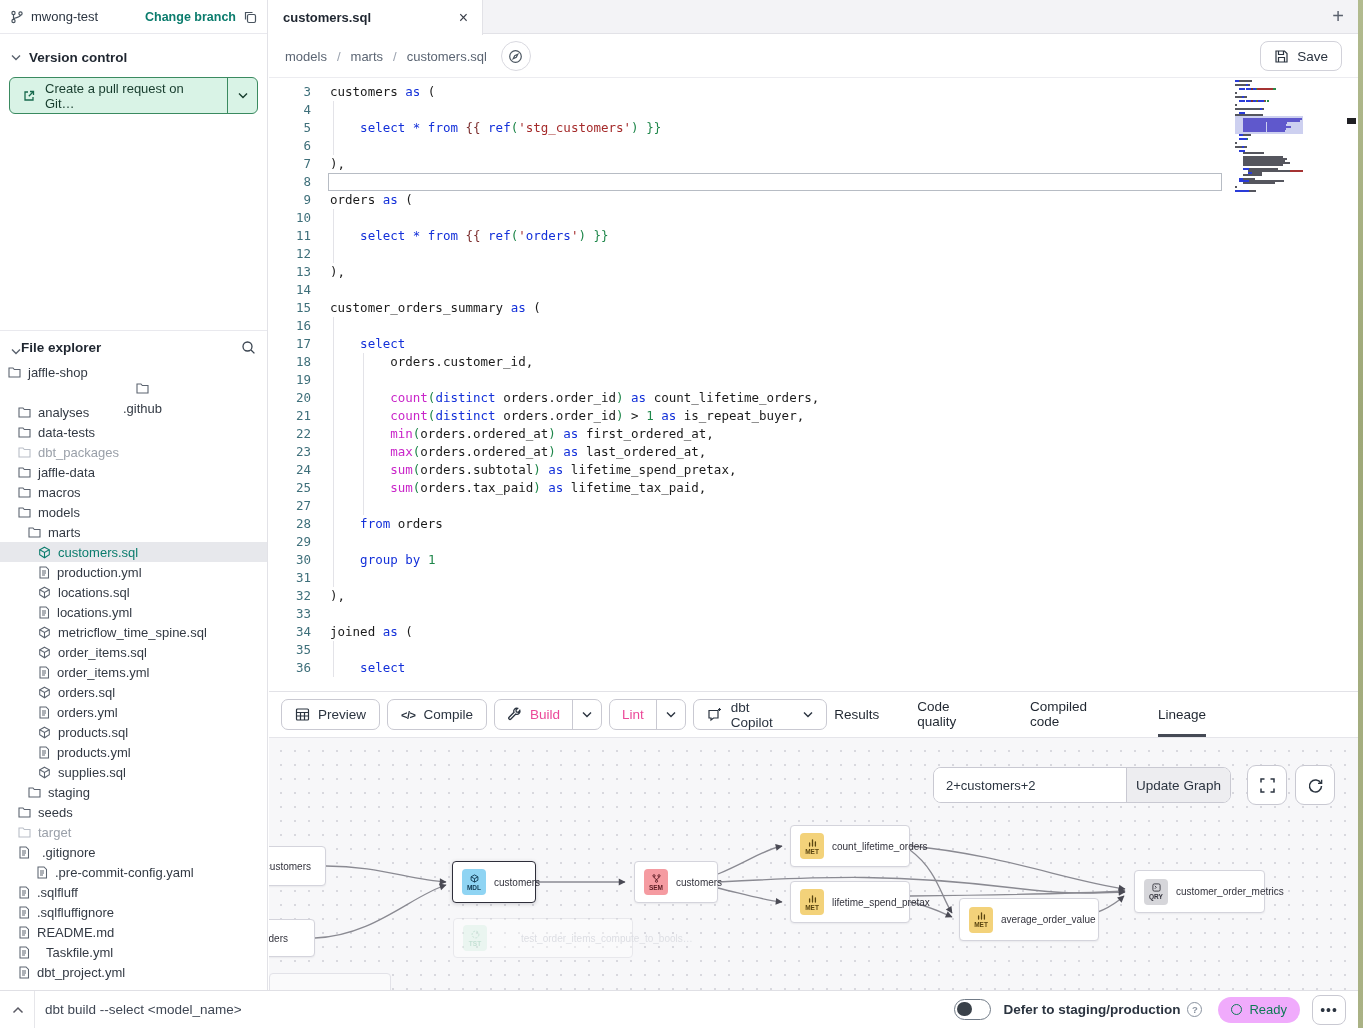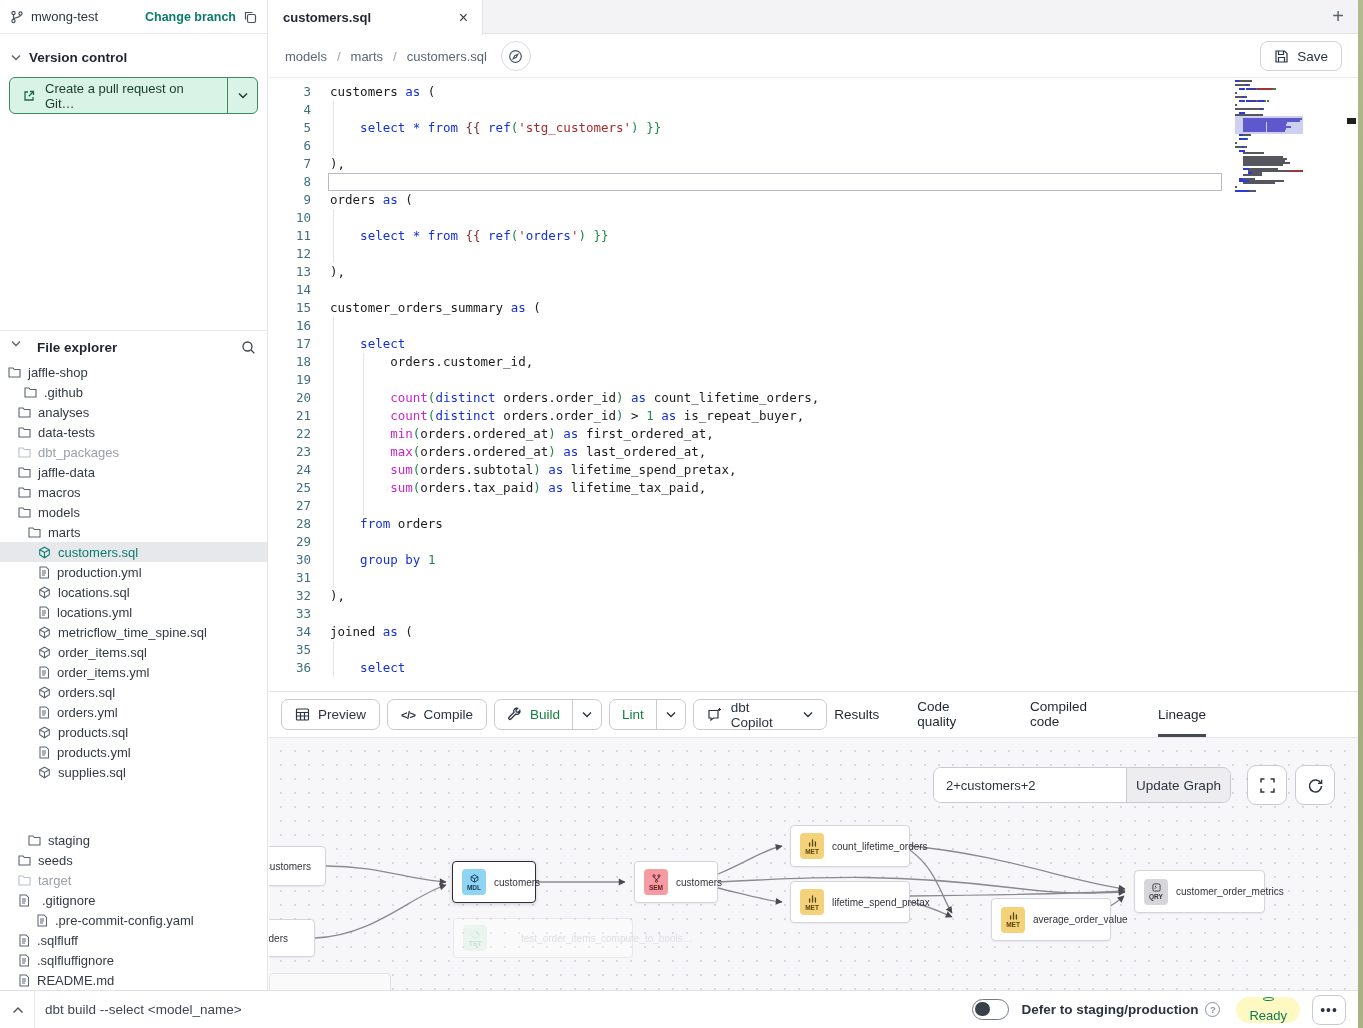--- a/index.html
+++ b/index.html
@@ -15,21 +15,21 @@
   .sb-branch-name { font-size:13px; color:#2b3440; }
   .sb-top .spacer { flex:1; }
   .link-teal { color:#0b7c6d; font-size:12.5px; font-weight:600; cursor:pointer; }
   .sec-head { display:flex; align-items:center; gap:8px; padding:16px 11px 10px 11px; }
   .sec-title { font-size:13.5px; font-weight:bold; color:#1f2630; }
   .chev { color:#5a626e; }
   .pr-btn { margin:2px 9px; height:37px; display:flex; border:1px solid #3a8a60; border-radius:6px; background:#d9f3e6; overflow:hidden; }
   .pr-main { flex:1; display:flex; align-items:center; gap:9px; padding:0 12px; font-size:13px; color:#173c2d; cursor:pointer; }
   .pr-chev { width:30px; display:flex; align-items:center; justify-content:center; border-left:1px solid #3a8a60; cursor:pointer; color:#173c2d; }
   .fe-sect { position:absolute; left:0; top:330px; width:100%; border-top:1px solid #e9e9ee; }
-  .fe-head { display:flex; align-items:flex-start; gap:16px; padding:9px 11px 7px 11px; }
+  .fe-head { display:flex; align-items:flex-end; gap:0; padding:9px 11px 7px 11px; }
   .fe-head .spacer { flex:1; }
   .tree { font-size:13px; color:#333a44; }
   .tr-row { height:20px; display:flex; align-items:center; gap:7px; cursor:pointer; }
   .tr-row .ticon { flex:none; display:flex; color:#5c6470; }
   .tr-row.sel { background:#e7e8ec; color:#0b7c6d; }
   .tr-row.sel .ticon { color:#0b7c6d; }
   .tr-row.muted { color:#9aa0a9; }
   .tr-row.muted .ticon { color:#b9bec7; }
   
   .main { position:absolute; left:269px; top:0; width:1089px; height:1028px; }
@@ -55,21 +55,21 @@
   .tok-s { color:#a52b2b; } .tok-g { color:#1d8649; } .tok-j { color:#7e3030; }
   .minimap { position:absolute; left:966px; top:2px; width:97px; height:200px; }
   .mm-row { position:relative; height:2px; }
   .mm-row.hl { background:#cdd0f0; width:68px; }
   .mm-seg { position:absolute; top:0; height:1.5px; }
   .scroll-thumb { position:absolute; left:1078px; top:40px; width:9px; height:6px; background:#1f1f23; }
   
   .toolbar { position:absolute; left:0; top:691px; width:100%; height:46px; border-top:1px solid #e2e2e7; background:#fff; display:flex; align-items:center; padding:0 12px; gap:7px; }
   .tbtn, .btn-group { height:31px; border:1px solid #c9c9d2; border-radius:7px; background:#fff; display:flex; align-items:center; }
   .tbtn { padding:0 13px; gap:8px; font-size:13.5px; color:#2b3440; cursor:pointer; }
-  .btn-group .part { height:100%; display:flex; align-items:center; padding:0 12px; gap:8px; font-size:13.5px; color:#15803d; cursor:pointer; }
+  .btn-group .part { height:100%; display:flex; align-items:center; padding:0 12px; gap:8px; font-size:13.5px; color:#ec4899; cursor:pointer; }
   .btn-group .part + .part { border-left:1px solid #c9c9d2; padding:0 9px; }
   .glyph-code { font-size:11px; font-weight:bold; letter-spacing:-.5px; color:#2b3440; }
   .ptabs { margin-left:auto; margin-right:140px; display:flex; gap:38px; height:100%; }
   .ptab { display:flex; align-items:center; font-size:13.5px; color:#1f2630; cursor:pointer; border-bottom:3px solid transparent; padding-top:2px; }
   .ptab.active { border-bottom-color:#454a55; }
   
   .lineage { position:absolute; left:0; top:737px; width:100%; height:253px; background:#f7f7f9; border-top:1px solid #e5e5ea; overflow:hidden;
     background-image:radial-gradient(circle, #d8d8de 1px, transparent 1.3px); background-size:14px 14px; background-position:5px 6px; }
   .edges { position:absolute; left:0; top:0; }
   .node { position:absolute; background:#fff; border:1px solid #d4d4dc; border-radius:4px; display:flex; align-items:center; gap:8px; padding:0 9px; box-shadow:0 1px 2px rgba(20,20,40,.06); cursor:pointer; }
@@ -85,21 +85,21 @@
   .sq-btn { position:absolute; top:27px; width:40px; height:40px; background:#fff; border:1px solid #c9c9d2; border-radius:9px; display:flex; align-items:center; justify-content:center; color:#2b3440; cursor:pointer; }
   
   .statusbar { position:absolute; left:0; top:990px; width:1358px; height:38px; background:#fff; border-top:1px solid #e0e0e5; display:flex; align-items:center; padding:0 12px; }
   .sb-collapse { color:#5a5a64; cursor:pointer; display:flex; }
   .sb-div { width:1px; height:38px; background:#e6e6ea; margin:0 0 0 10px; }
   .sb-cmd { margin-left:10px; font-size:13.5px; color:#3f4754; flex:1; cursor:text; }
   .toggle { width:37px; height:21px; border:1.5px solid #707a86; border-radius:11px; background:#fff; position:relative; cursor:pointer; flex:none; }
   .toggle .knob { position:absolute; left:2px; top:1.8px; width:14.5px; height:14.5px; border-radius:50%; background:#3a4149; }
   .defer-label { font-size:13.5px; font-weight:bold; color:#2b3440; margin-left:12px; }
   .help-ic { width:15px; height:15px; border:1.2px solid #8a93a0; border-radius:50%; color:#8a93a0; font-size:9.5px; display:flex; align-items:center; justify-content:center; margin-left:7px; font-weight:bold; }
-  .ready-pill { margin-left:16px; height:26px; border-radius:13px; background:#fef9c3; color:#0f7a56; font-size:13px; display:flex; align-items:center; gap:7px; padding:0 13px;flex-direction:column; }
+  .ready-pill { margin-left:16px; height:26px; border-radius:13px; background:#f0abfc; color:#0f7a56; font-size:13px; display:flex; align-items:center; gap:7px; padding:0 13px; }
   .ready-dot { width:11px; height:11px; border:1.5px solid #0f7a56; border-radius:50%; }
   .more-btn { margin-left:12px; width:34px; height:30px; border:1px solid #c9c9d2; border-radius:8px; display:flex; align-items:center; justify-content:center; font-size:14px; letter-spacing:1px; color:#2b3440; cursor:pointer; background:#fff; }
   .wallpaper { position:absolute; right:0; top:0; width:5px; height:1028px; background:linear-gradient(180deg,#b2bb8f 0%,#9ea878 40%,#aab285 100%); }
 </style>
 </head>
 <body>
 
 <div id="root">
 
   <aside class="sidebar">
@@ -167,21 +167,21 @@
       </div>
       <div class="tree" id="tree">
           <div class="tr-row" style="padding-left: 8px;">
             <span class="ticon">
               <svg width="13" height="12" viewBox="0 0 13 12" fill="none" stroke="currentColor" stroke-width="1.1">
                 <path d="M1 2h4l1.3 1.5H12V11H1z"></path>
               </svg>
             </span>
             <span>jaffle-shop</span>
           </div>
-          <div class="tr-row" style="padding-left: 24px;">
+          <div class="tr-row" style="padding-left: 18px; flex-direction: column;">
             <span class="ticon">
               <svg width="13" height="12" viewBox="0 0 13 12" fill="none" stroke="currentColor" stroke-width="1.1">
                 <path d="M1 2h4l1.3 1.5H12V11H1z"></path>
               </svg>
             </span>
             <span>.github</span>
           </div>
           <div class="tr-row" style="padding-left: 18px;">
             <span class="ticon">
               <svg width="13" height="12" viewBox="0 0 13 12" fill="none" stroke="currentColor" stroke-width="1.1">
@@ -339,21 +339,21 @@
           </div>
           <div class="tr-row" style="padding-left: 38px;">
             <span class="ticon">
               <svg width="13" height="13" viewBox="0 0 13 13" fill="none" stroke="currentColor" stroke-width="1.05">
                 <path d="M6.5 1.2 11.3 3.8v5L6.5 11.8 1.7 8.8v-5z"></path>
                 <path d="M1.7 3.8 6.5 6.4l4.8-2.6M6.5 6.4v5.4"></path>
               </svg>
             </span>
             <span>supplies.sql</span>
           </div>
-          <div class="tr-row" style="padding-left: 28px; margin-top: 48px;">
+          <div class="tr-row" style="padding-left: 28px;">
             <span class="ticon">
               <svg width="13" height="12" viewBox="0 0 13 12" fill="none" stroke="currentColor" stroke-width="1.1">
                 <path d="M1 2h4l1.3 1.5H12V11H1z"></path>
               </svg>
             </span>
             <span>staging</span>
           </div>
           <div class="tr-row" style="padding-left: 18px;">
             <span class="ticon">
               <svg width="13" height="12" viewBox="0 0 13 12" fill="none" stroke="currentColor" stroke-width="1.1">
@@ -943,21 +943,21 @@
           </div>
           <div class="node" style="left: 521px; top: 143px; width: 120px; height: 42px;">
             <span class="nbadge" style="background: rgb(243, 210, 122); color: rgb(90, 69, 16);">
               <svg width="9" height="9" viewBox="0 0 9 9" fill="none" stroke="currentColor" stroke-width="1.3" stroke-linecap="round">
                 <path d="M1.6 8V5M4.5 8V1.8M7.4 8V4"></path>
               </svg>
               <span>MET</span>
             </span>
             <span class="nlabel">lifetime_spend_pretax</span>
           </div>
-          <div class="node" style="left: 722px; top: 160px; width: 120px; height: 43px;">
+          <div class="node" style="left: 690px; top: 160px; width: 140px; height: 43px;">
             <span class="nbadge" style="background: rgb(243, 210, 122); color: rgb(90, 69, 16);">
               <svg width="9" height="9" viewBox="0 0 9 9" fill="none" stroke="currentColor" stroke-width="1.3" stroke-linecap="round">
                 <path d="M1.6 8V5M4.5 8V1.8M7.4 8V4"></path>
               </svg>
               <span>MET</span>
             </span>
             <span class="nlabel">average_order_value</span>
           </div>
           <div class="node" style="left: 865px; top: 132px; width: 131px; height: 43px;">
             <span class="nbadge" style="background: rgb(214, 214, 218); color: rgb(51, 51, 60);">

